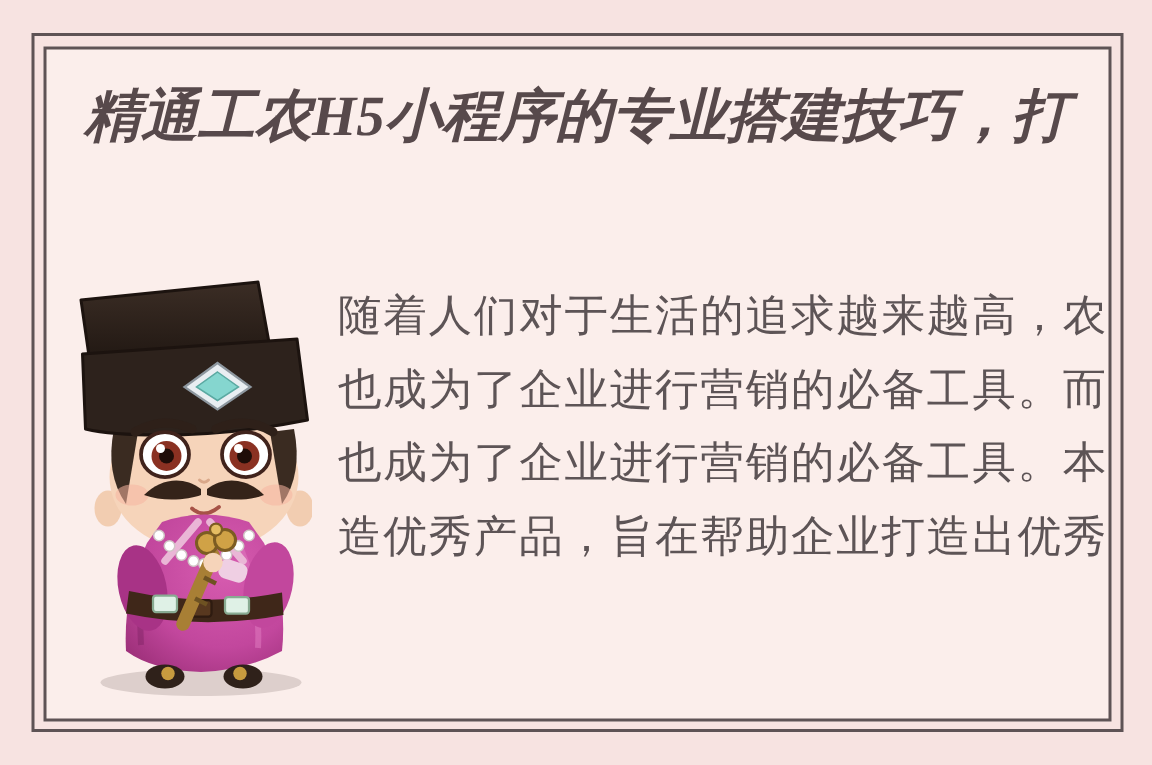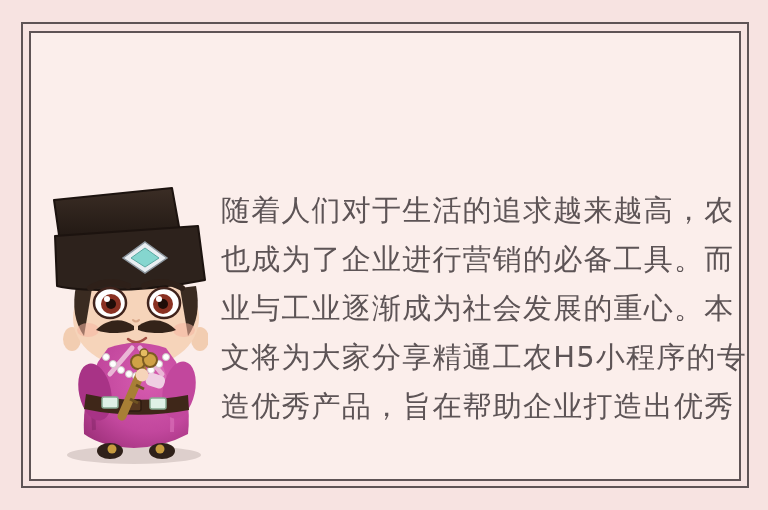--- a/index.html
+++ b/index.html
@@ -29,34 +29,35 @@
     font-style:italic;font-weight:bold;
     font-size:38px;line-height:57px;letter-spacing:0px;
   }
   .title-line{display:block;white-space:nowrap;}
   .excerpt{
     position:absolute;left:221px;top:186px;width:522px;
     color:var(--body-color);
     font-size:29px;line-height:49px;letter-spacing:1.2px;
     font-family:"DejaVu Sans","Liberation Sans",sans-serif;
   }
-  .excerpt .line{display:block;white-space:nowrap;height:49px;}
+  .excerpt .line{display:block;white-space:nowrap;height:49px;text-align:center;}
   .mascot{
     position:absolute;left:46px;top:184px;width:162px;height:282px;
   }
 </style>
 </head>
 <body>
 
 <div class="canvas">
 
   <div class="frame-outer"></div>
   <div class="frame-inner"></div>
 
   <h1 class="title">
+    <span class="title-line">精通工农H5小程序的专业搭建技巧，打</span>
   </h1>
 
   <div class="mascot">
     <svg width="162" height="282" viewBox="0 0 162 282">
       <defs>
         <radialGradient id="robeGrad" cx="0.62" cy="0.35" r="0.9">
           <stop offset="0" stop-color="#d75cb0"></stop>
           <stop offset="0.55" stop-color="#c2479d"></stop>
           <stop offset="1" stop-color="#92296f"></stop>
         </radialGradient>
@@ -146,18 +147,17 @@
       <circle cx="98" cy="169" r="4" fill="#e5bd62" stroke="#7c5c22" stroke-width="1.5"></circle>
 
       <rect x="100" y="190" width="19" height="13" rx="5" fill="#efcfe3" transform="rotate(18 109 196)"></rect>
       <circle cx="96" cy="191" r="6.5" fill="#f6d4ba"></circle>
     </svg>
   </div>
 
   <div class="excerpt">
     <span class="line">随着人们对于生活的追求越来越高，农</span>
     <span class="line">也成为了企业进行营销的必备工具。而</span>
-    <span class="line">业与工业逐渐成为社会发展的重心。本</span>
-    <span class="line">文将为大家分享精通工农H5小程序的专</span>
+    <span class="line">也成为了企业进行营销的必备工具。本</span>
     <span class="line">造优秀产品，旨在帮助企业打造出优秀</span>
   </div>
 
 </div>
 
 </body></html>

